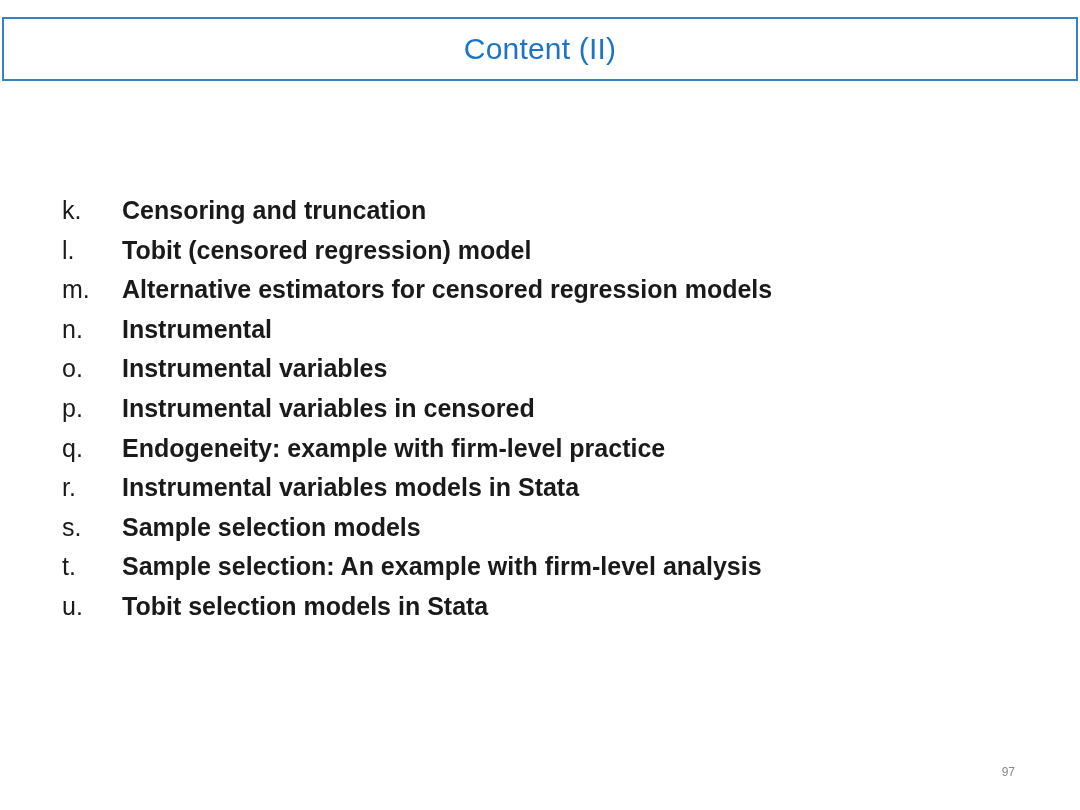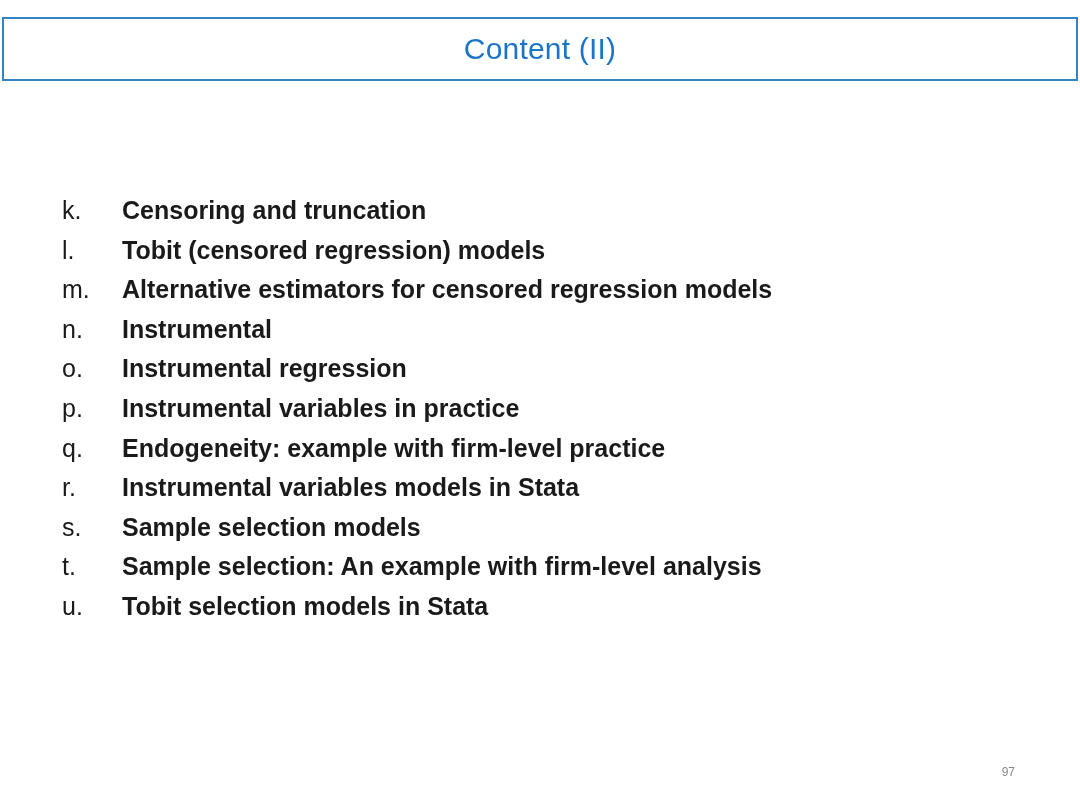--- a/index.html
+++ b/index.html
@@ -79,37 +79,37 @@
     <div class="title-text">Content (II)</div>
   </div>
 
   <div class="content-list">
       <div class="list-row">
         <span class="list-marker">k.</span>
         <span class="list-text">Censoring and truncation</span>
       </div>
       <div class="list-row">
         <span class="list-marker">l.</span>
-        <span class="list-text">Tobit (censored regression) models</span>
+        <span class="list-text">Tobit (censored regression) model</span>
       </div>
       <div class="list-row">
         <span class="list-marker">m.</span>
         <span class="list-text">Alternative estimators for censored regression models</span>
       </div>
       <div class="list-row">
         <span class="list-marker">n.</span>
         <span class="list-text">Instrumental</span>
       </div>
       <div class="list-row">
         <span class="list-marker">o.</span>
-        <span class="list-text">Instrumental regression</span>
+        <span class="list-text">Instrumental variables</span>
       </div>
       <div class="list-row">
         <span class="list-marker">p.</span>
-        <span class="list-text">Instrumental variables in practice</span>
+        <span class="list-text">Instrumental variables in censored</span>
       </div>
       <div class="list-row">
         <span class="list-marker">q.</span>
         <span class="list-text">Endogeneity: example with firm-level practice</span>
       </div>
       <div class="list-row">
         <span class="list-marker">r.</span>
         <span class="list-text">Instrumental variables models in Stata</span>
       </div>
       <div class="list-row">

